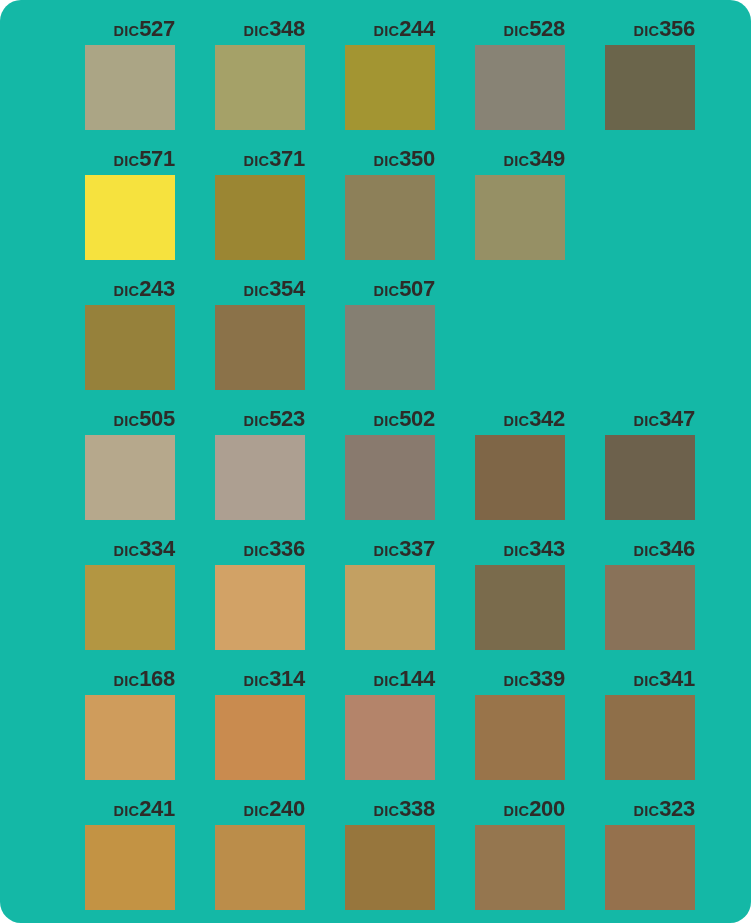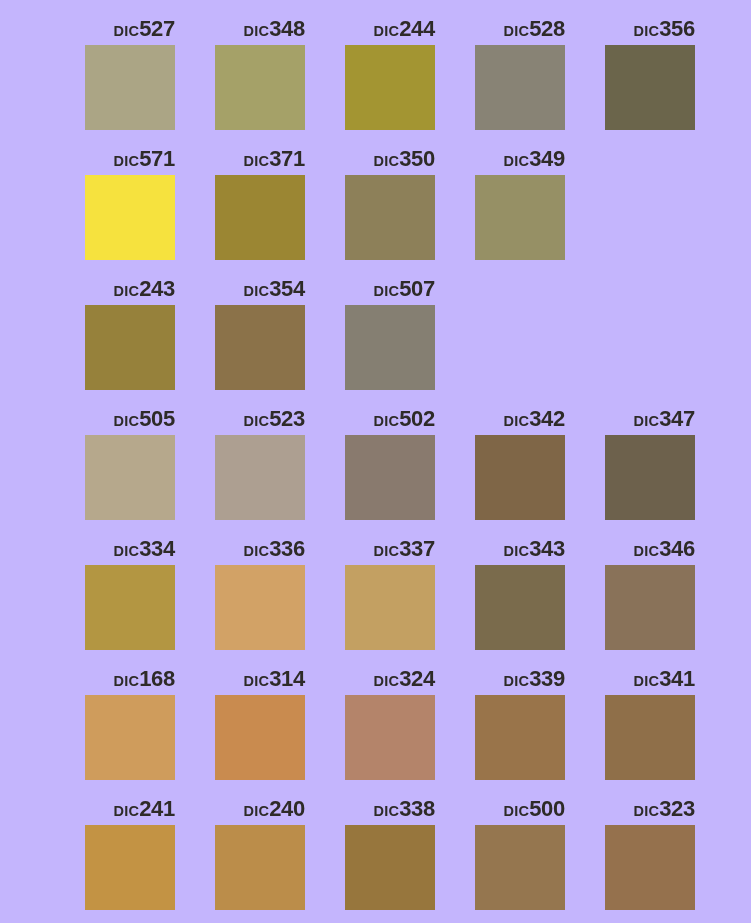--- a/index.html
+++ b/index.html
@@ -60,21 +60,21 @@
   }
   .swatch-color {
     width: 90px;
     height: 85px;
     display: block;
   }
 </style>
 </head>
 <body style="background: rgb(255, 255, 255);">
 
-<div id="swatch-chart" style="background: #c4b5fd;">
+<div id="swatch-chart" style="background: #14b8a6; border-radius: 21px;">
     <div class="swatch-row">
       <div class="swatch-cell">
         <div class="swatch-label"><span class="prefix">DIC</span><span class="code">527</span></div>
         <div class="swatch-color" style="background-color: rgb(171, 165, 133);"></div>
       </div>
       <div class="swatch-cell">
         <div class="swatch-label"><span class="prefix">DIC</span><span class="code">348</span></div>
         <div class="swatch-color" style="background-color: rgb(165, 161, 104);"></div>
       </div>
       <div class="swatch-cell">
@@ -169,21 +169,21 @@
     <div class="swatch-row">
       <div class="swatch-cell">
         <div class="swatch-label"><span class="prefix">DIC</span><span class="code">168</span></div>
         <div class="swatch-color" style="background-color: rgb(207, 156, 92);"></div>
       </div>
       <div class="swatch-cell">
         <div class="swatch-label"><span class="prefix">DIC</span><span class="code">314</span></div>
         <div class="swatch-color" style="background-color: rgb(201, 139, 79);"></div>
       </div>
       <div class="swatch-cell">
-        <div class="swatch-label"><span class="prefix">DIC</span><span class="code">324</span></div>
+        <div class="swatch-label"><span class="prefix">DIC</span><span class="code">144</span></div>
         <div class="swatch-color" style="background-color: rgb(180, 132, 106);"></div>
       </div>
       <div class="swatch-cell">
         <div class="swatch-label"><span class="prefix">DIC</span><span class="code">339</span></div>
         <div class="swatch-color" style="background-color: rgb(153, 116, 74);"></div>
       </div>
       <div class="swatch-cell">
         <div class="swatch-label"><span class="prefix">DIC</span><span class="code">341</span></div>
         <div class="swatch-color" style="background-color: rgb(143, 111, 73);"></div>
       </div>
@@ -195,21 +195,21 @@
       </div>
       <div class="swatch-cell">
         <div class="swatch-label"><span class="prefix">DIC</span><span class="code">240</span></div>
         <div class="swatch-color" style="background-color: rgb(187, 141, 74);"></div>
       </div>
       <div class="swatch-cell">
         <div class="swatch-label"><span class="prefix">DIC</span><span class="code">338</span></div>
         <div class="swatch-color" style="background-color: rgb(151, 118, 61);"></div>
       </div>
       <div class="swatch-cell">
-        <div class="swatch-label"><span class="prefix">DIC</span><span class="code">500</span></div>
+        <div class="swatch-label"><span class="prefix">DIC</span><span class="code">200</span></div>
         <div class="swatch-color" style="background-color: rgb(149, 118, 79);"></div>
       </div>
       <div class="swatch-cell">
         <div class="swatch-label"><span class="prefix">DIC</span><span class="code">323</span></div>
         <div class="swatch-color" style="background-color: rgb(149, 113, 77);"></div>
       </div>
     </div>
   </div>
 
 </body></html>

